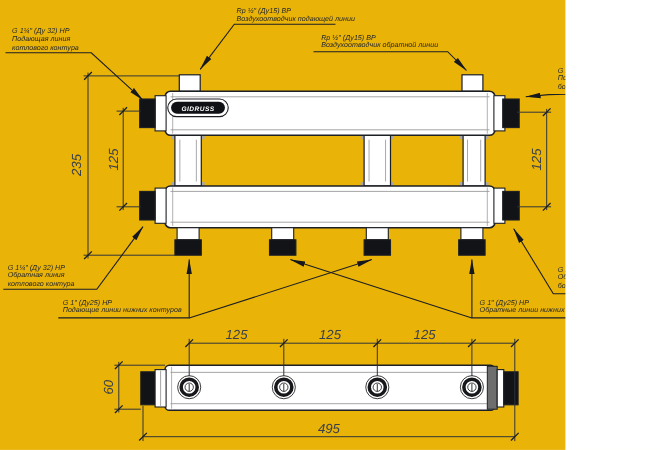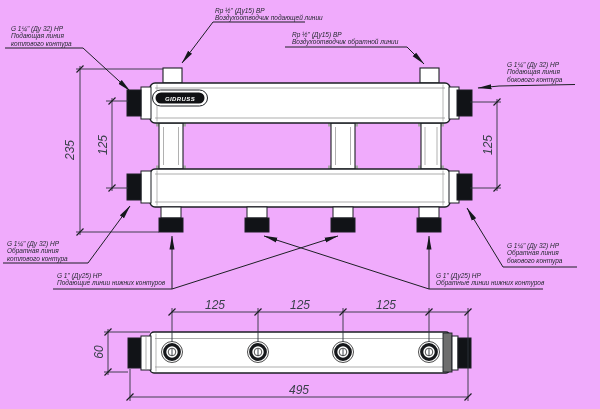--- a/index.html
+++ b/index.html
@@ -1,16 +1,16 @@
 <!DOCTYPE html>
 <html><head>
 <meta charset="utf-8">
 <style>
   html,body{margin:0;padding:0;background:#fff;}
-  #canvas{position:relative;width:600px;height:409px;background:#f0abfc;overflow:hidden;
+  #canvas{position:relative;width:514px;height:409px;background:#eab308;overflow:hidden;
           font-family:"Liberation Sans", sans-serif;}
   #canvas svg{position:absolute;left:0;top:0;}
   .callout{position:absolute;font-size:6.5px;line-height:7.4px;font-style:italic;
            color:#23282e;white-space:nowrap;}
   .callout div{white-space:nowrap;}
   .dimtxt{font-family:"Liberation Sans", sans-serif;font-style:italic;font-size:12px;fill:#39404a;}
   .brandtxt{font-family:"Liberation Sans", sans-serif;font-style:italic;font-weight:bold;
             font-size:6px;fill:#ffffff;letter-spacing:0.4px;}
 </style>
 </head>

